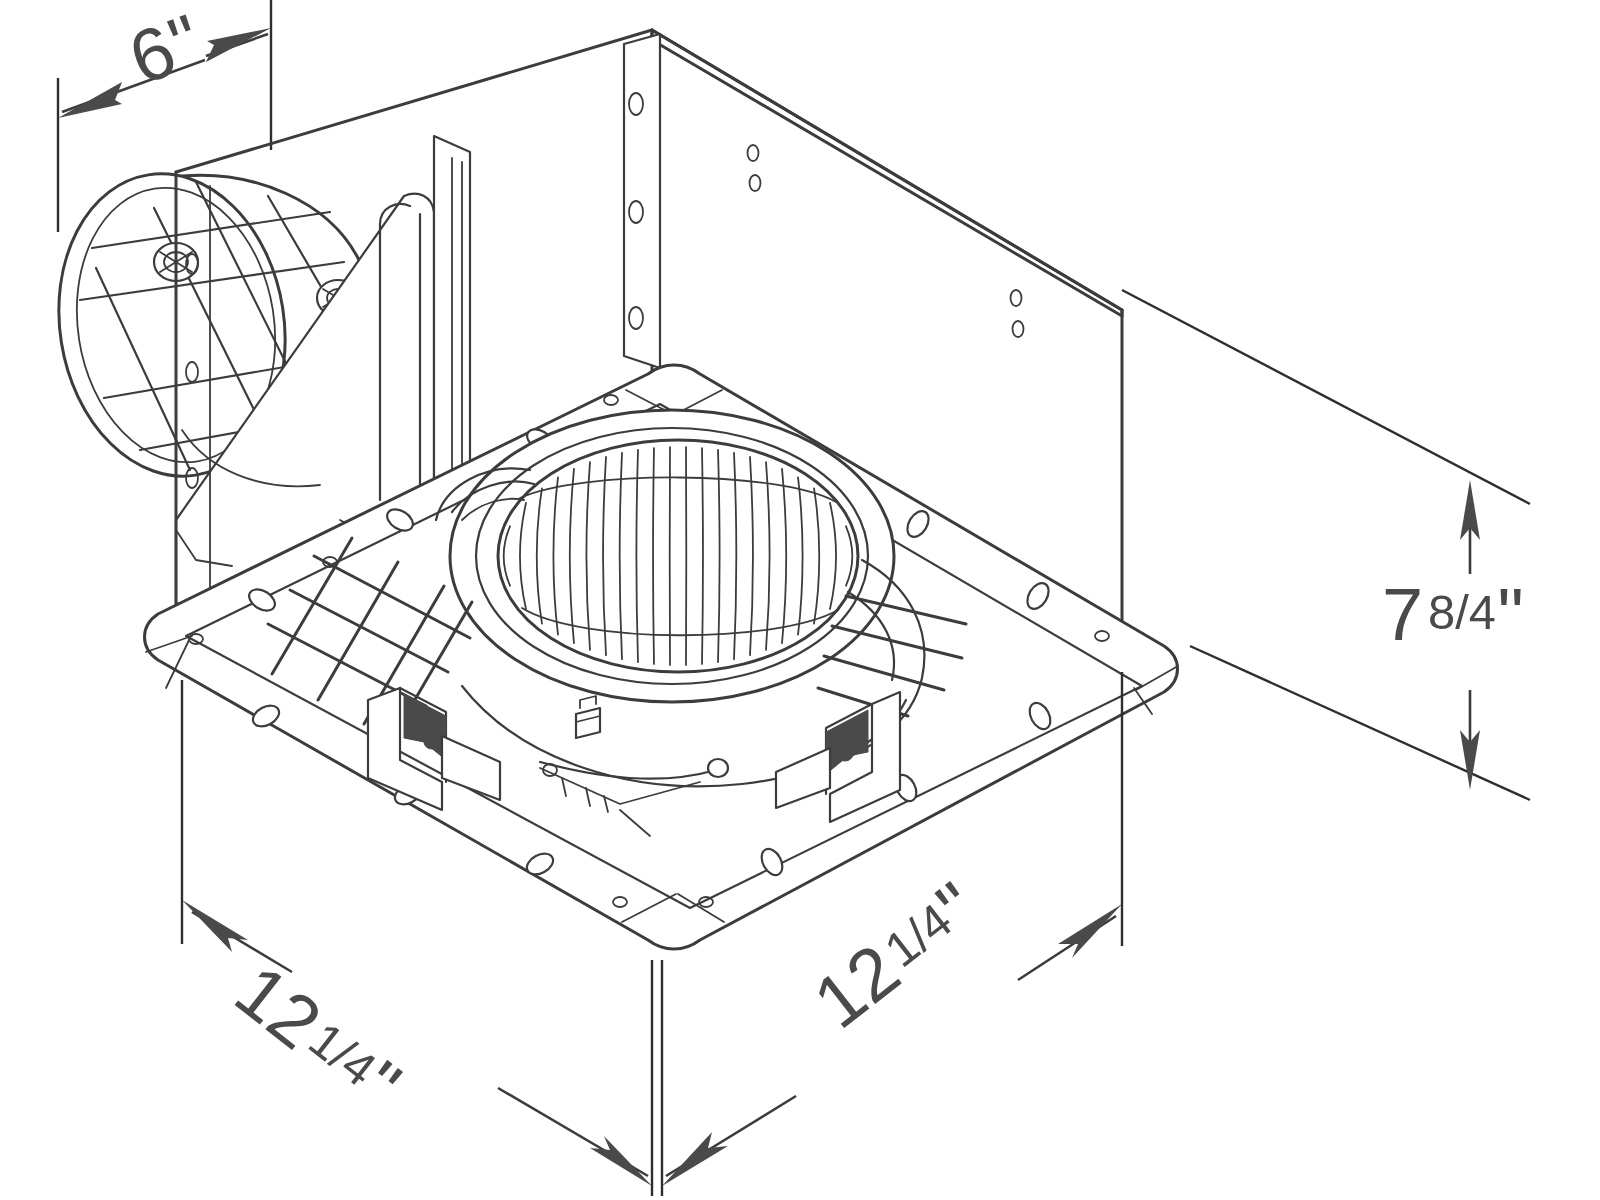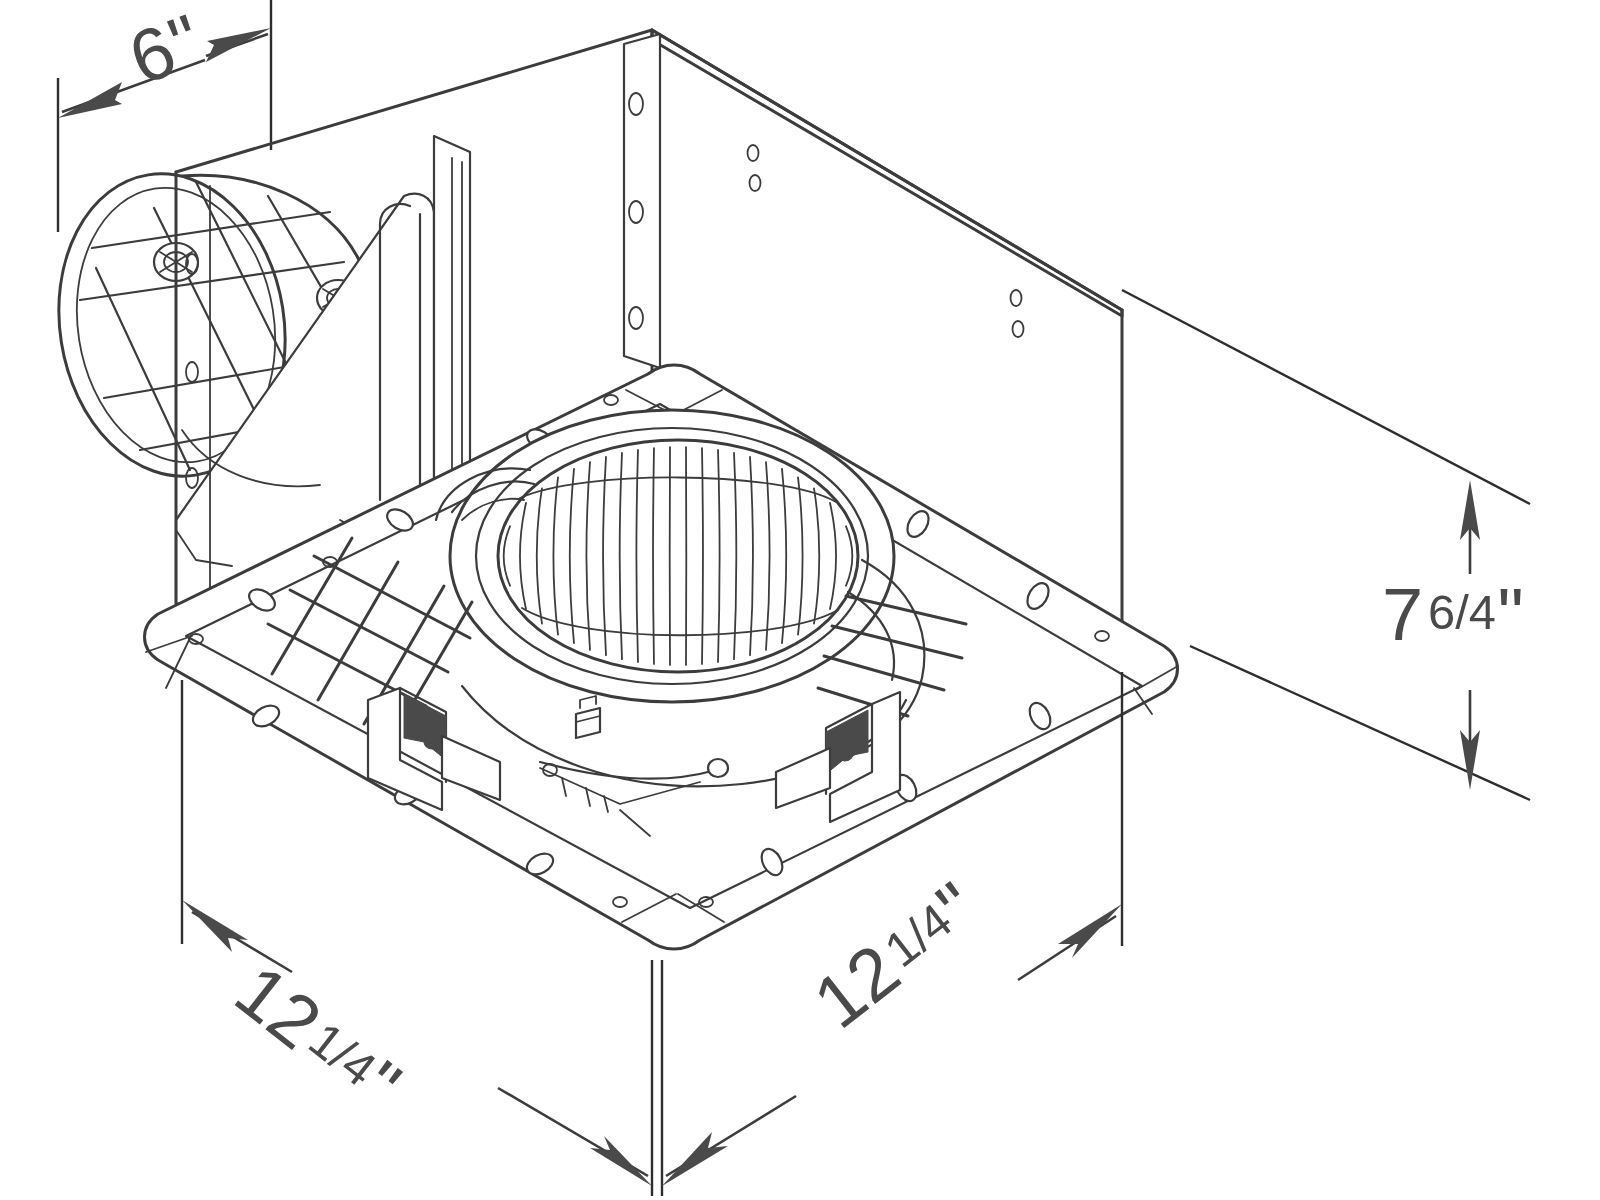--- a/index.html
+++ b/index.html
@@ -396,21 +396,21 @@
       <polygon class="arrowhd" points="1122,904 1058,944 1078,944 1072,958"></polygon>
     </g>
 
   </svg>
 
   <div class="dimtext" id="dim-6-label">
     <span>6</span><span class="inch-mark">"</span>
   </div>
 
   <div class="dimtext" id="dim-734-label">
-    <span>7</span><span class="frac">6/4</span><span class="inch-mark">"</span>
+    <span>7</span><span class="frac">8/4</span><span class="inch-mark">"</span>
   </div>
 
   <div class="dimtext" id="dim-1214-left-label">
     <span>12</span><span class="frac">1/4</span><span class="inch-mark">"</span>
   </div>
 
   <div class="dimtext" id="dim-1214-right-label">
     <span>12</span><span class="frac">1/4</span><span class="inch-mark">"</span>
   </div>
 

